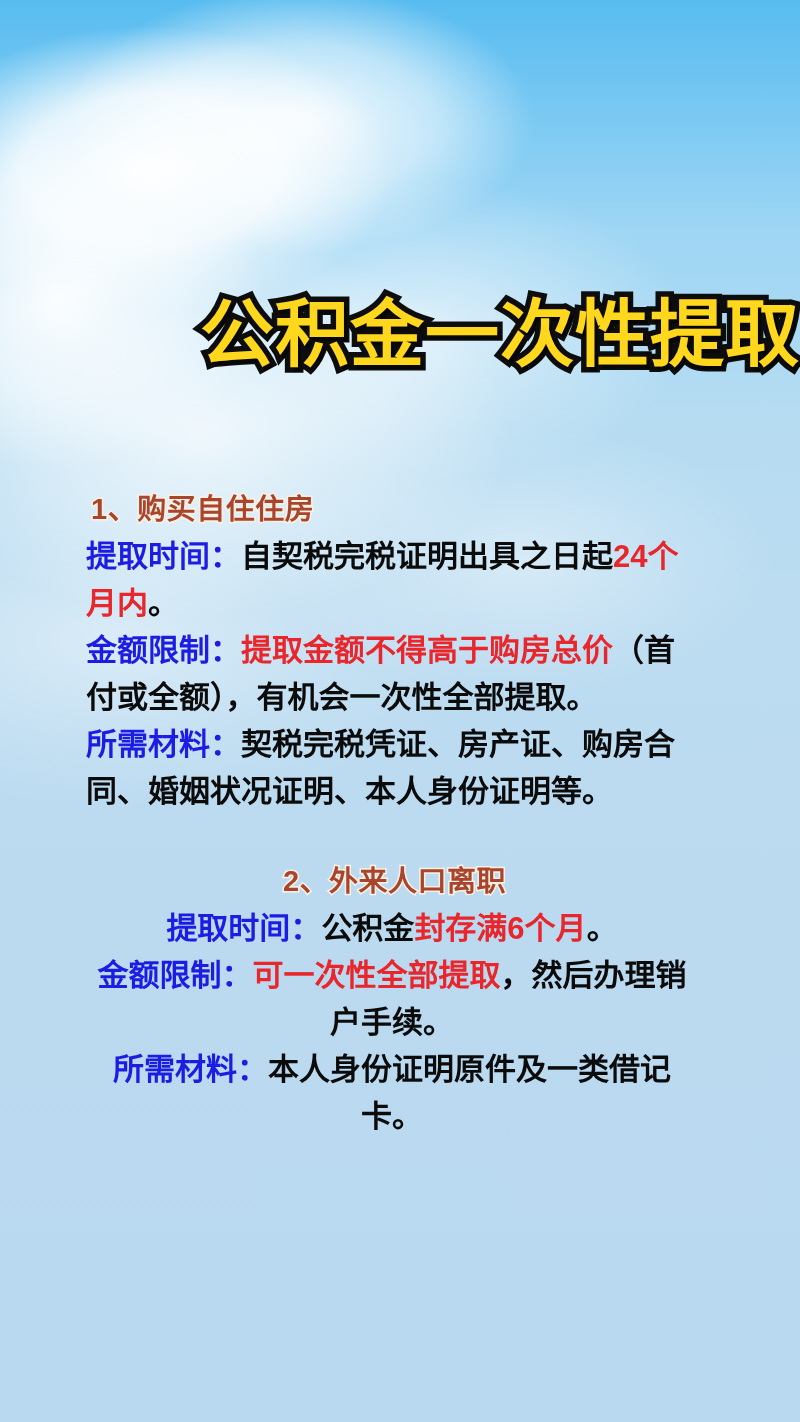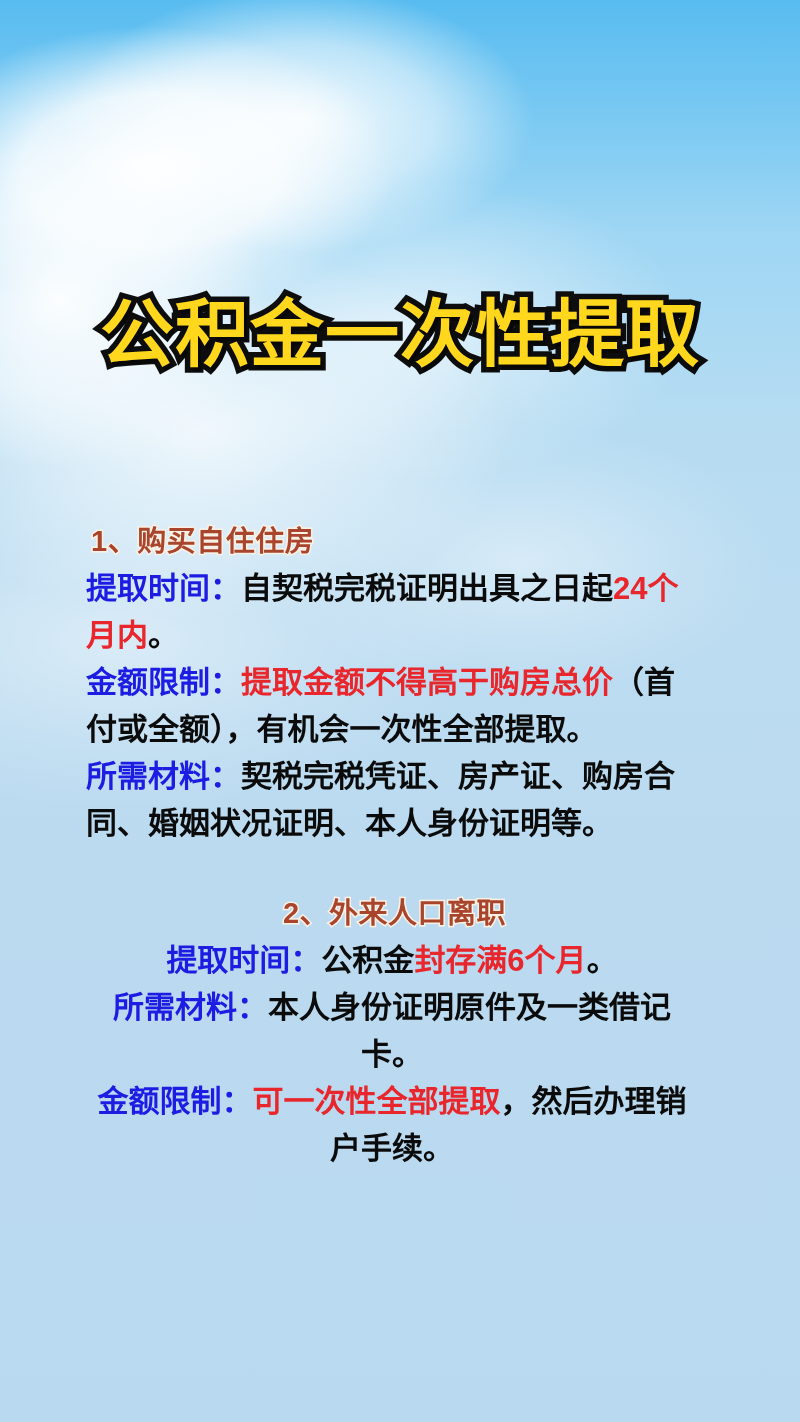--- a/index.html
+++ b/index.html
@@ -33,42 +33,41 @@
          #bbdaf0 900px,
          #b9d9f0 1422px);
   }
 
   
   .title-wrap {
     position: absolute;
     top: 296px;
     left: 0;
     width: 800px;
-    text-align: center;
+    text-align: right;
   }
   .title {
     display: inline-block;
     font-size: 74px;
     line-height: 1.05;
     font-weight: 700;
     letter-spacing: 1px;
     color: #ffd81e;
     -webkit-text-stroke: 11px #0d0d0d;
     paint-order: stroke fill;
     text-shadow:
       3px 4px 0 rgba(0,0,0,0.45);
   }
 
   
   .content {
     position: absolute;
     top: 487px;
     left: 86px;
     width: 612px;
-    margin-top: 32px;
   }
   .section { margin: 0 0 16px 0; }
   .section.second { margin-top: 44px; text-align: center; }
 
   .sec-head {
     font-size: 29px;
     line-height: 1.52;
     font-weight: 700;
     color: #a8452c;
     padding-left: 5px;
@@ -102,18 +101,18 @@
   <div class="content" id="content-root">
       <div class="section">
         <div class="sec-head">1、购买自住住房</div>
         <p class="para"><span class="label">提取时间：</span><span class="">自契税完税证明出具之日起</span><span class="hl">24个月内</span><span class="">。</span></p>
         <p class="para"><span class="label">金额限制：</span><span class="hl">提取金额不得高于购房总价</span><span class="">（首付或全额），有机会一次性全部提取。</span></p>
         <p class="para"><span class="label">所需材料：</span><span class="">契税完税凭证、房产证、购房合同、婚姻状况证明、本人身份证明等。</span></p>
       </div>
       <div class="section second">
         <div class="sec-head">2、外来人口离职</div>
         <p class="para"><span class="label">提取时间：</span><span class="">公积金</span><span class="hl">封存满6个月</span><span class="">。</span></p>
+        <p class="para"><span class="label">金额限制：</span><span class="hl">可一次性全部提取</span><span class="">，然后办理销户手续。</span></p>
         <p class="para"><span class="label">所需材料：</span><span class="">本人身份证明原件及一类借记卡。</span></p>
-        <p class="para"><span class="label">金额限制：</span><span class="hl">可一次性全部提取</span><span class="">，然后办理销户手续。</span></p>
       </div>
     </div>
 
 </div>
 
 </body></html>

